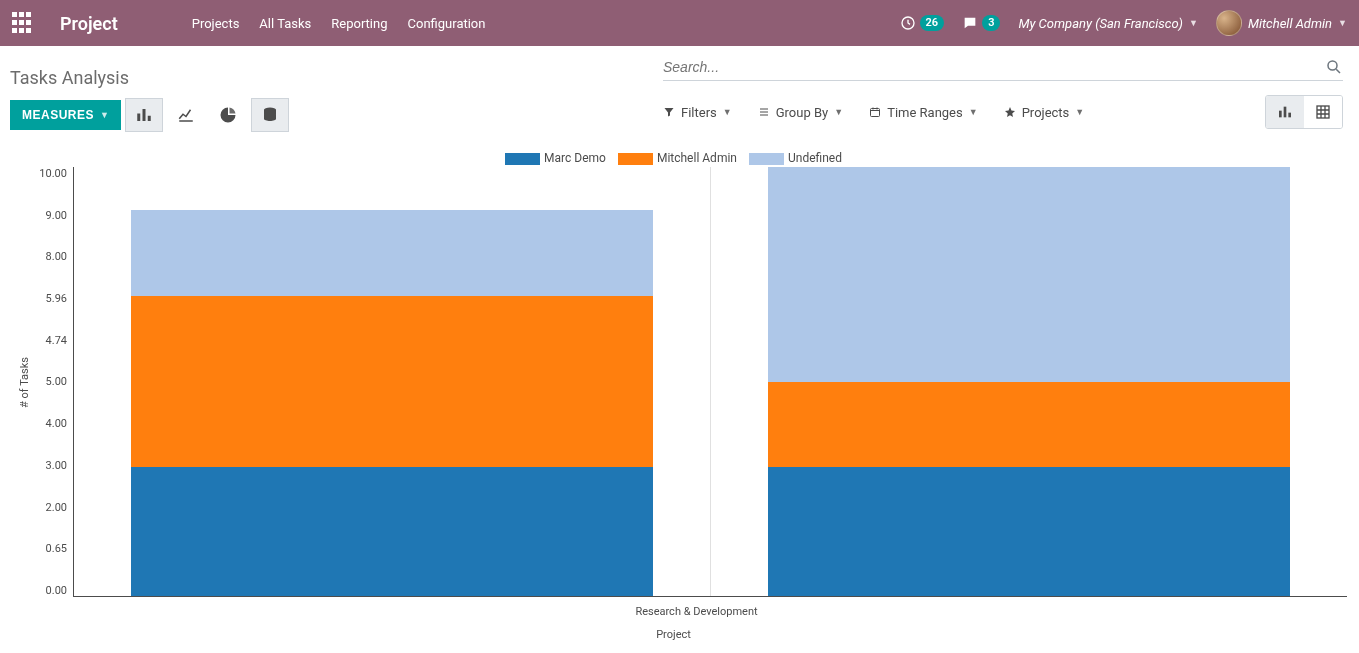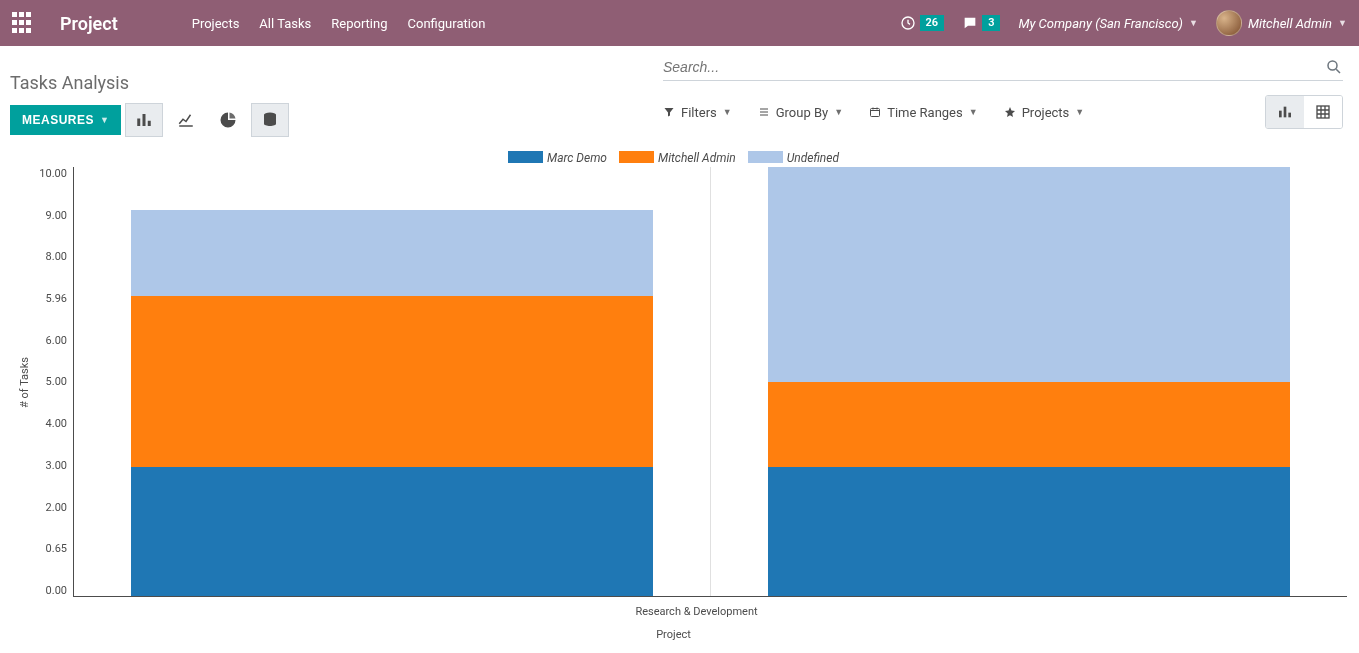--- a/index.html
+++ b/index.html
@@ -8,47 +8,47 @@
   
   .navbar { background: #8f5e74; height: 46px; display: flex; align-items: center; color: #fff; padding: 0 12px; }
   .nav-left { display: flex; align-items: center; gap: 14px; }
   .apps-icon { width: 22px; height: 22px; display: flex; flex-wrap: wrap; gap: 2px; cursor: pointer; margin-right: 12px;}
   .apps-icon span { width: 5px; height: 5px; background: #fff; }
   .brand { font-size: 18px; font-weight: 600; margin-right: 24px; }
   .nav-menu { display: flex; gap: 20px; margin-left: 36px; }
   .nav-menu a { color: #fff; text-decoration: none; cursor: pointer; font-size: 13px; }
   .nav-right { margin-left: auto; display: flex; align-items: center; gap: 18px; }
   .nav-ico { display:inline-flex; align-items:center; gap:4px; cursor:pointer; position:relative;}
-  .badge { background:#00a09d; color:#fff; border-radius:0; padding:0 6px; font-size:11px; font-weight:600; line-height:16px;}
+  .badge { background:#00a09d; color:#fff; border-radius:8px; padding:0 6px; font-size:11px; font-weight:600; line-height:16px;}
   .company-sel, .user-sel { display:flex; align-items:center; gap:6px; cursor:pointer; font-size:13px;font-style:italic;}
   .avatar { width:26px; height:26px; border-radius:50%; background: radial-gradient(circle at 30% 30%, #d8b38a, #7a4a2a); border:1px solid rgba(255,255,255,.3);}
   .caret { font-size:9px; opacity:.8;}
 
   
-  .ctrl-row { display:flex; align-items:flex-end; padding:10px 16px 0 10px; }
+  .ctrl-row { display:flex; align-items:center; padding:10px 16px 0 10px; }
   .page-title { font-size:18px; color:#6c6c6c; font-weight:400; padding:6px 0 10px 0;}
   .left-col { display:flex; flex-direction:column; }
   .btn-row { display:flex; align-items:center; gap:4px;}
   .measures-btn { background:#00a09d; color:#fff; border:none; padding:8px 12px; font-weight:700; font-size:12px; letter-spacing:.5px; cursor:pointer; display:flex; align-items:center; gap:6px;}
   .icon-btn { width:38px; height:34px; border:1px solid transparent; background:transparent; cursor:pointer; display:flex; align-items:center; justify-content:center; color:#4c4c4c;}
   .icon-btn.active { background:#e9ecef; border-color:#ced4da;}
   .right-col { margin-left:auto; flex:1; max-width:680px;}
   .search-wrap { border-bottom:1px solid #ced4da; display:flex; align-items:center; padding:2px 0 4px 0;}
   .search-input { flex:1; border:none; outline:none; font-size:14px; color:#6c757d; background:transparent; font-style:italic;}
   .filters-row { display:flex; gap:26px; padding:14px 0 8px 0; color:#4c4c4c;}
   .fitem { display:flex; align-items:center; gap:6px; cursor:pointer; font-size:13px;}
   .view-toggle { display:flex; border:1px solid #ced4da; border-radius:3px; overflow:hidden; margin-left:18px;}
   .view-toggle .vbtn { width:38px; height:32px; display:flex; align-items:center; justify-content:center; cursor:pointer; background:#fff;}
   .view-toggle .vbtn.active { background:#e9ecef;}
   .filters-right { margin-left:auto; display:flex; align-items:center;}
 
   
   .chart-wrap { padding: 8px 12px 8px 0; }
   .legend { display:flex; justify-content:center; gap:12px; padding:6px 0 2px 0; font-size:12px; color:#4c4c4c;}
-  .lg-item { display:flex; align-items:flex-start; gap:4px;font-style:italic;}
+  .lg-item { display:flex; align-items:flex-end; gap:4px;}
   .lg-sw { width:35px; height:12px;}
   .plot { display:flex; height:430px; padding-left:16px;}
   .yaxis-title { writing-mode:vertical-rl; transform:rotate(180deg); font-size:11px; color:#4c4c4c; padding:0 2px; align-self:center;}
   .yaxis { display:flex; flex-direction:column; justify-content:space-between; align-items:flex-end; padding-right:6px; font-size:11px; color:#4c4c4c; width:40px;}
   .plot-area { flex:1; border-left:1px solid #4c4c4c; border-bottom:1px solid #4c4c4c; display:flex; align-items:flex-end; position:relative;}
   .cat { flex:1; display:flex; justify-content:center; align-items:flex-end; height:100%; position:relative;}
   .cat + .cat { border-left:1px solid #e0e0e0;}
   .stack { width:82%; display:flex; flex-direction:column-reverse;}
   .seg { width:100%;}
   .xaxis { display:flex; margin-left:46px;}
@@ -218,21 +218,21 @@
         <span>Undefined</span>
       </div>
     </div>
   <div class="plot">
     <div class="yaxis-title"># of Tasks</div>
     <div class="yaxis" id="yaxis">
         <div>10.00</div>
         <div>9.00</div>
         <div>8.00</div>
         <div>5.96</div>
-        <div>6.00</div>
+        <div>4.74</div>
         <div>5.00</div>
         <div>4.00</div>
         <div>3.00</div>
         <div>2.00</div>
         <div>0.65</div>
         <div>0.00</div>
       </div>
     <div class="plot-area" id="plotarea">
         <div class="cat">
           <div class="stack" style="height: 90%;">

